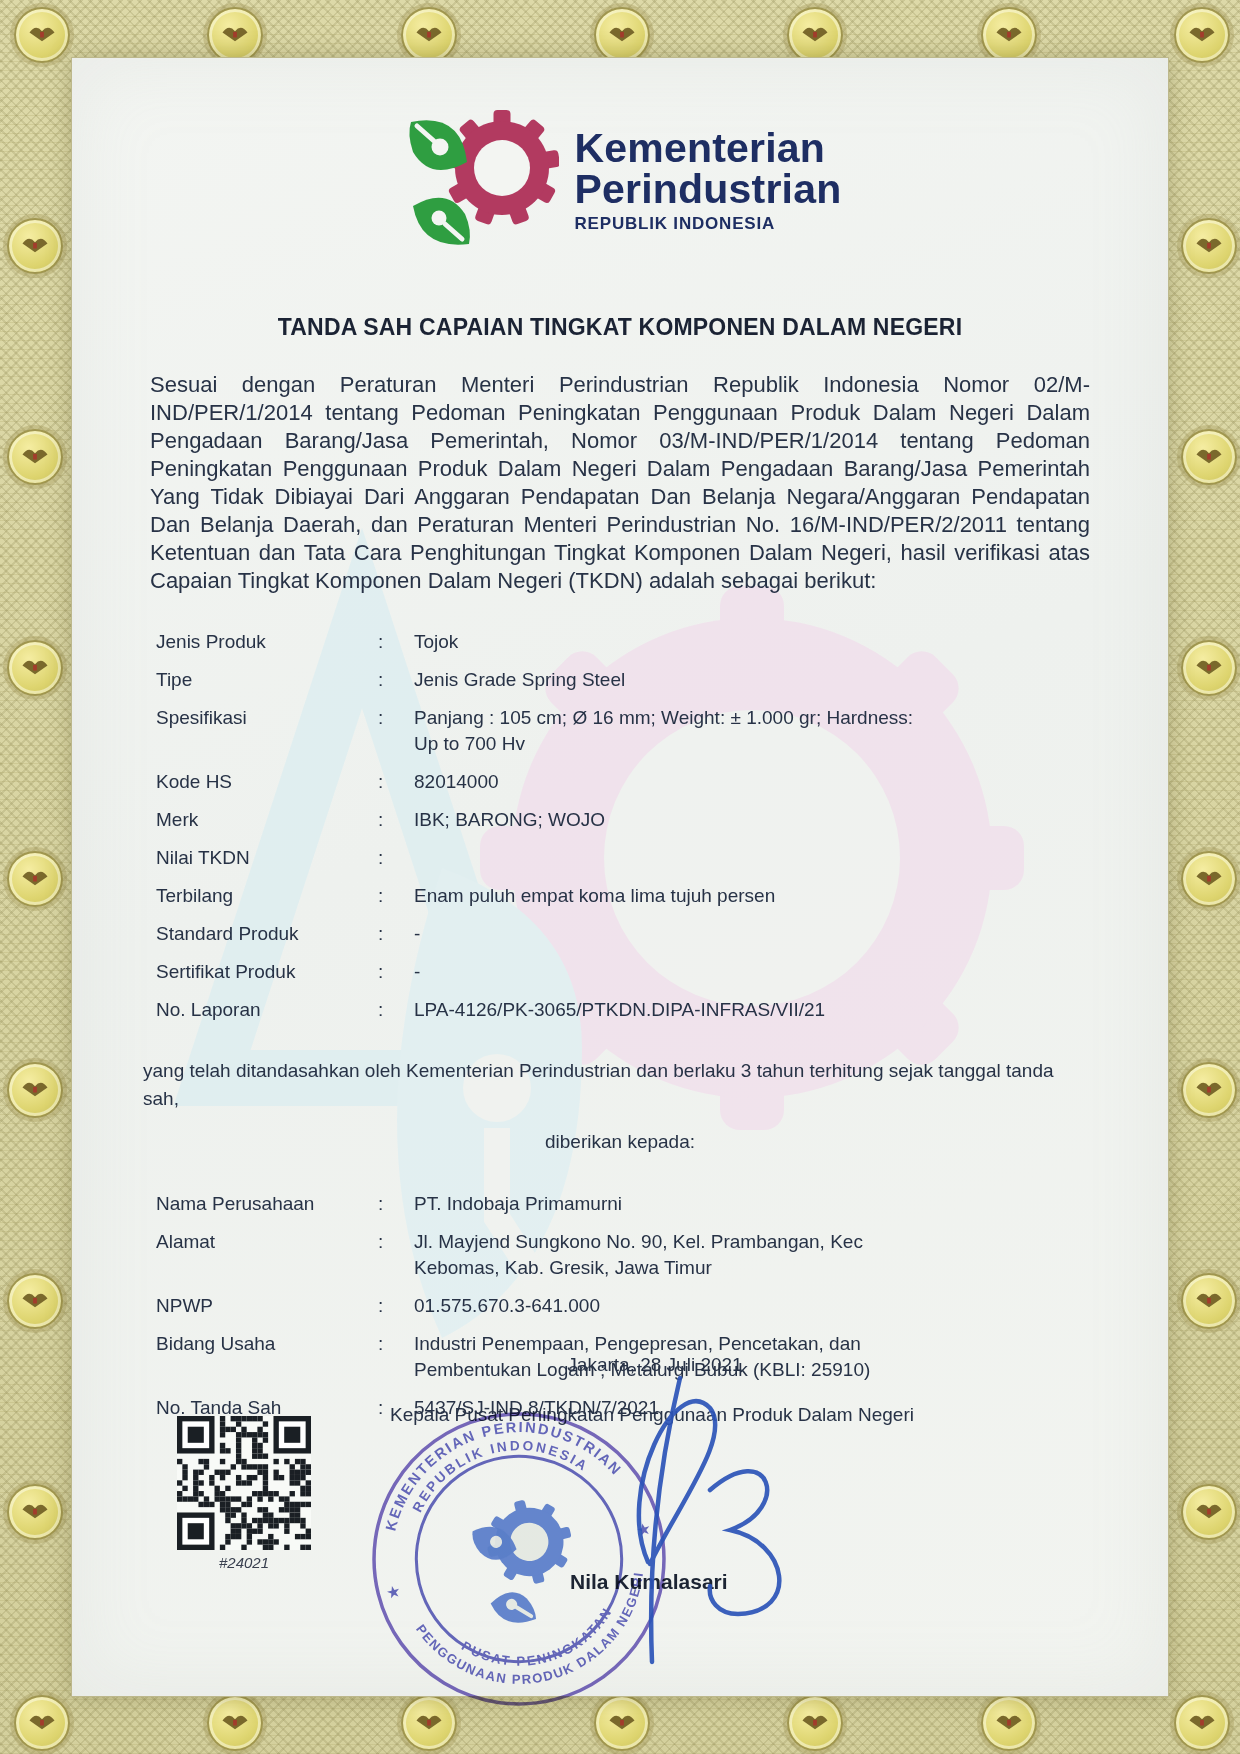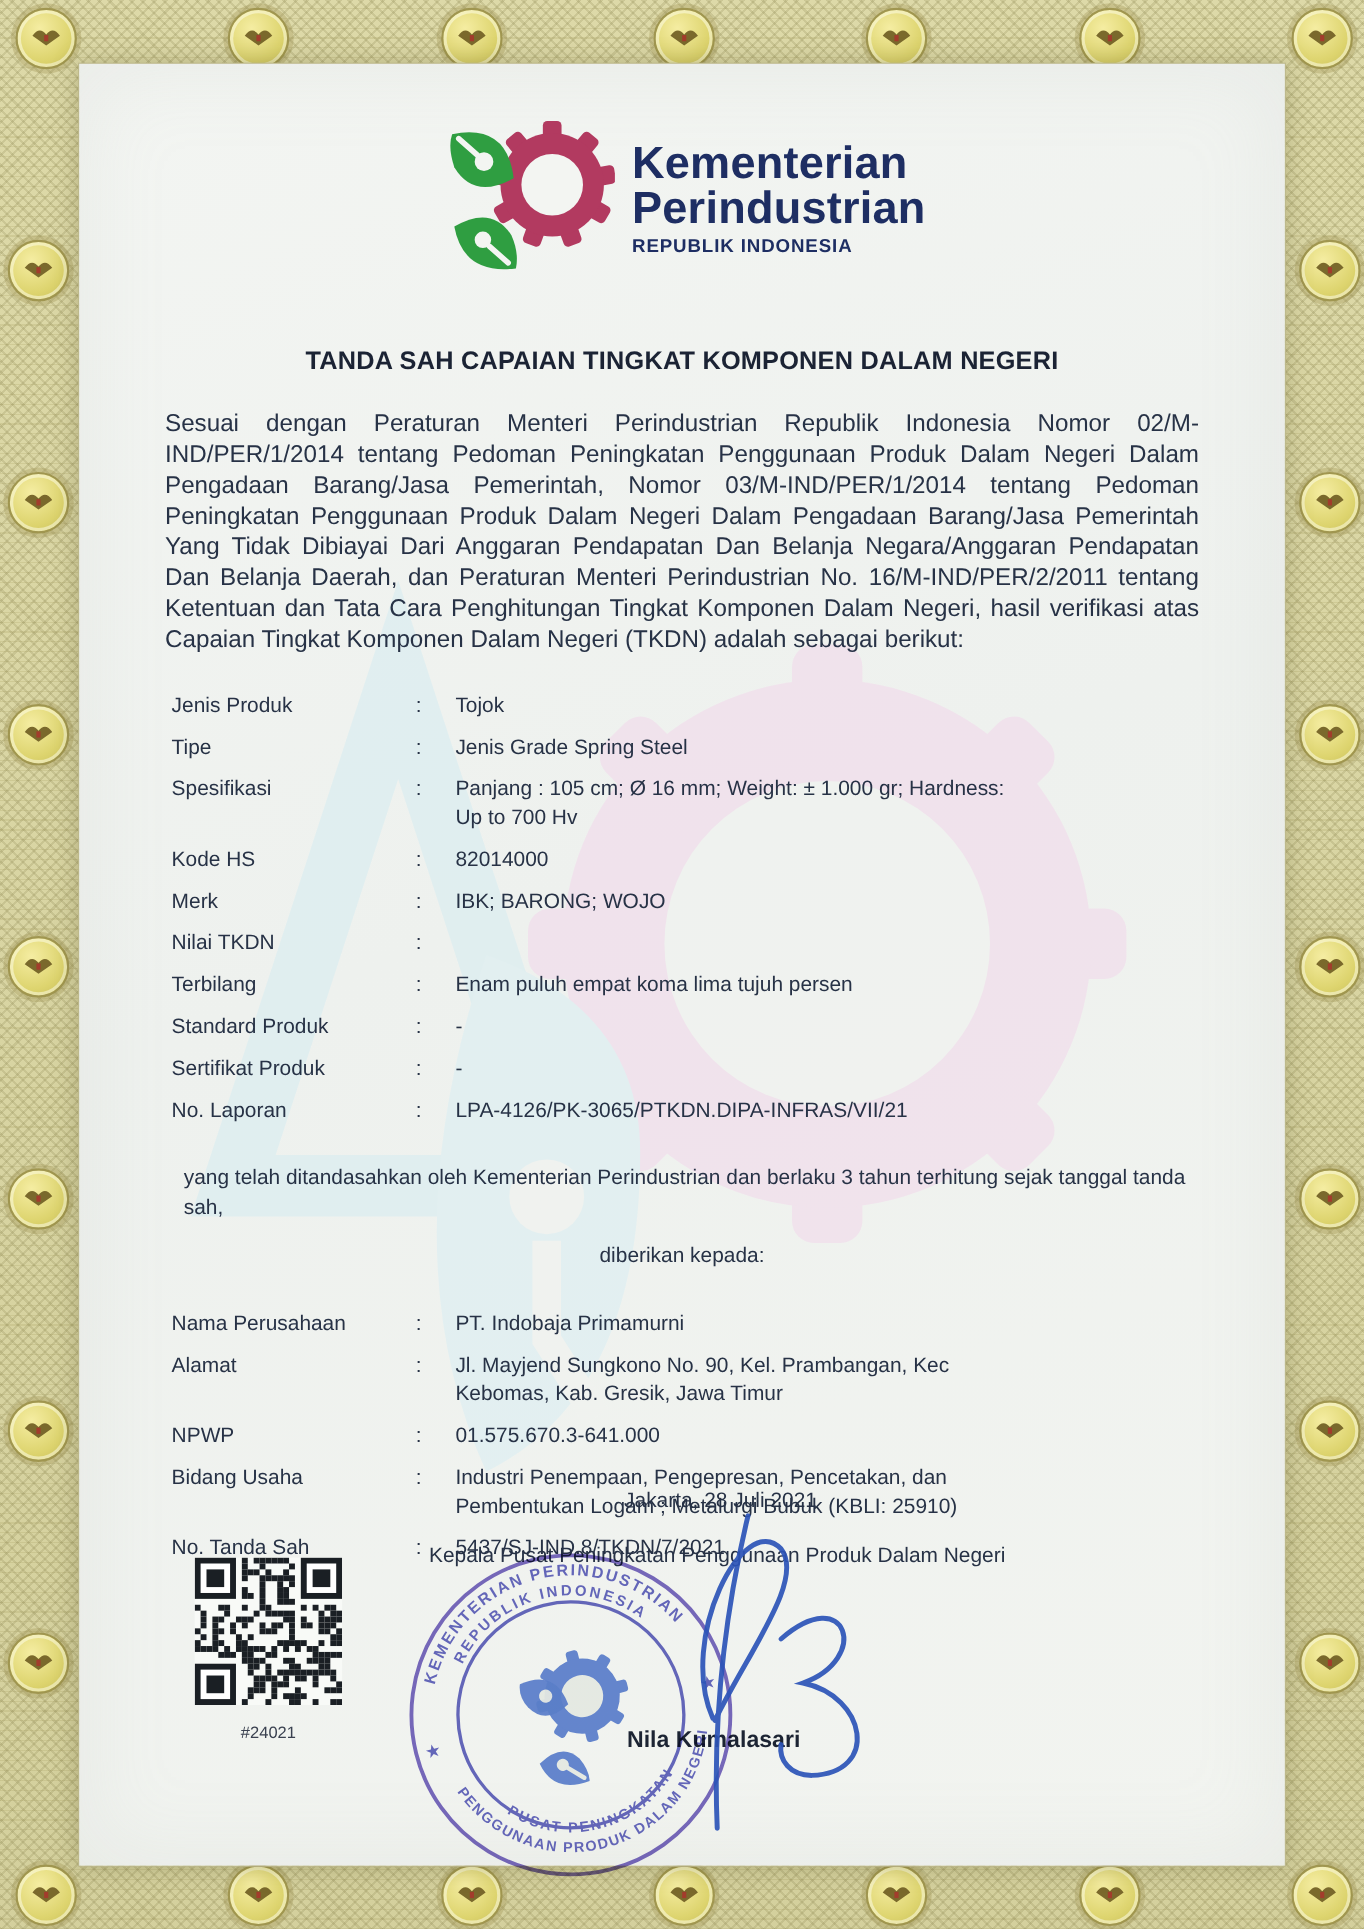--- a/index.html
+++ b/index.html
@@ -23,28 +23,28 @@
   .logo-block{display:flex;justify-content:center;align-items:center;margin-top:8px;}
   .logo-text{margin-left:16px;color:#1e2e63;}
   .logo-line{font-size:41px;font-weight:600;line-height:1.0;letter-spacing:.2px;}
   .logo-sub{font-size:17px;font-weight:bold;letter-spacing:.8px;margin-top:4px;}
   .doc-title{margin-top:58px;text-align:center;font-size:23px;font-weight:bold;color:#1b2334;letter-spacing:.2px;}
   .intro{margin:30px 22px 0 22px;font-size:22px;line-height:28px;text-align:justify;}
   .fields{margin:34px 0 0 28px;}
   .fields.company{margin-top:38px;}
   .field-row{display:grid;grid-template-columns:222px 36px 1fr;margin-bottom:12px;font-size:19px;line-height:26px;}
   .field-value{white-space:pre-line;max-width:700px;}
-  .validity{margin:34px 22px 0 39px;font-size:19px;line-height:28px;}
+  .validity{margin:34px 22px 0 15px;font-size:19px;line-height:28px;}
   .given-to{margin-top:18px;text-align:center;font-size:19px;}
   .signing{position:absolute;left:0;top:0;width:100%;height:100%;pointer-events:none;padding-left:16px;}
   .place-date{position:absolute;left:383px;top:1296px;width:400px;text-align:center;font-size:19px;color:#273246;}
   .signer-title{position:absolute;left:150px;top:1346px;width:860px;text-align:center;font-size:19px;color:#273246;z-index:2;}
   .qr-box{position:absolute;left:104px;top:1358px;width:136px;text-align:center;}
   .qr-box svg{width:134px;height:134px;background:#f8faf7;}
-  .qr-caption{margin-top:12px;font-size:15px;color:#3a4150;}
+  .qr-caption{margin-top:0;font-size:15px;color:#3a4150;font-style:italic;}
   .stamp{position:absolute;left:296px;top:1350px;width:302px;height:302px;z-index:3;opacity:.88;mix-blend-mode:multiply;transform:rotate(-14deg);}
   .signature{position:absolute;left:486px;top:1292px;z-index:4;opacity:.92;}
   .signer-name{position:absolute;left:498px;top:1512px;width:250px;font-size:21px;font-weight:bold;color:#1c2433;z-index:2;}
   .stamp-text{fill:#5456bd;font-family:"Liberation Sans",sans-serif;font-weight:bold;}
 </style>
 </head>
 <body>
 
 <div class="page">
   <div id="emblem-layer">

